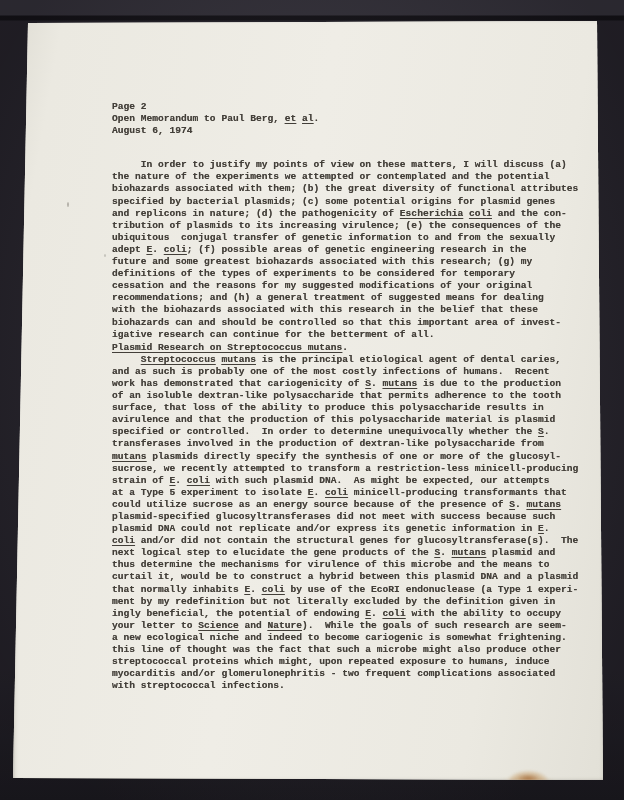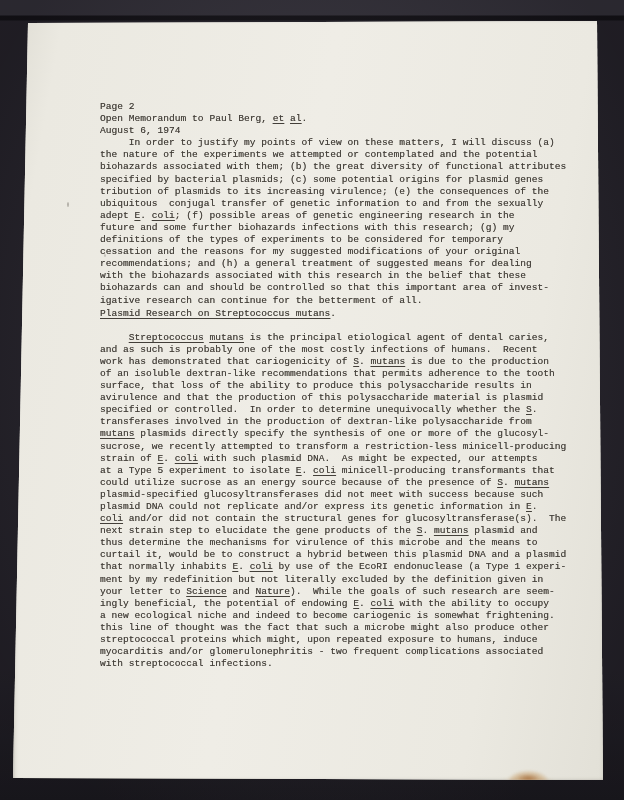--- a/index.html
+++ b/index.html
@@ -27,33 +27,34 @@
     clip-path: polygon(16px 5px, 585px 3px, 591px 762px, 1px 760px);
     background:
       linear-gradient(100deg, #dfddd4 0%, var(--paper,#ebe9e1) 7%, #efede6 45%, var(--paper,#ebe9e1) 80%, #e2e0d7 100%),
       var(--paper,#ebe9e1);
     box-shadow: inset -4px 0 5px -3px rgba(60,55,45,0.45),
                 inset 4px 0 5px -3px rgba(60,55,45,0.35),
                 inset 0 -3px 4px -2px rgba(60,55,45,0.35),
                 inset 0 3px 4px -2px rgba(60,55,45,0.30);
   }
   .text-col {
-    position: absolute; left: 88px; top: 0; width: 500px;
+    position: absolute; left: 100px; top: 0; width: 500px;
     padding-top: 83px;
     color: var(--ink, #433f39);
     font-size: 9.6px;
     line-height: 12.1px;
     letter-spacing: 0;
     text-shadow: 0 0 0.5px rgba(67,63,57,0.65);
+    font-weight: bold;
   }
   .block .line { white-space: pre; }
   .u { text-decoration: underline; text-underline-offset: 1.5px; text-decoration-thickness: 1px; }
-  .para1 { }
+  .para1 { margin-top: 22px; }
   .heading { margin-top: 1px; }
-  .para2 { margin-top: 12px; }
+  .para2 { }
   .stain {
     position: absolute; left: 484px; top: 744px; width: 62px; height: 24px;
     background:
       radial-gradient(ellipse 45% 60% at 52% 78%, rgba(166,100,35,0.55), rgba(186,130,60,0.30) 55%, rgba(186,130,60,0) 75%),
       radial-gradient(ellipse 60% 50% at 50% 90%, rgba(200,150,80,0.35), rgba(200,150,80,0) 80%);
     filter: blur(1.2px);
   }
   .stain-core {
     position: absolute; left: 505px; top: 756px; width: 22px; height: 8px;
     background: radial-gradient(ellipse at 50% 50%, rgba(150,85,30,0.45), rgba(150,85,30,0) 75%);
@@ -78,58 +79,59 @@
         <div class="block header" id="block-header">
             <div class="line"><span>Page 2</span></div>
             <div class="line"><span>Open Memorandum to Paul Berg, </span><span class="u">et</span><span> </span><span class="u">al</span><span>.</span></div>
             <div class="line"><span>August 6, 1974</span></div>
           </div>
         <div class="block para1" id="block-para1">
             <div class="line"><span>     In order to justify my points of view on these matters, I will discuss (a)</span></div>
             <div class="line"><span>the nature of the experiments we attempted or contemplated and the potential</span></div>
             <div class="line"><span>biohazards associated with them; (b) the great diversity of functional attributes</span></div>
             <div class="line"><span>specified by bacterial plasmids; (c) some potential origins for plasmid genes</span></div>
+            <div class="line"><span>and replicons in nature; (d) the pathogenicity of </span><span class="u">Escherichia</span><span> </span><span class="u">coli</span><span> and the con-</span></div>
             <div class="line"><span>tribution of plasmids to its increasing virulence; (e) the consequences of the</span></div>
             <div class="line"><span>ubiquitous  conjugal transfer of genetic information to and from the sexually</span></div>
             <div class="line"><span>adept </span><span class="u">E</span><span>. </span><span class="u">coli</span><span>; (f) possible areas of genetic engineering research in the</span></div>
-            <div class="line"><span>future and some further biohazards infections with this research; (g) my</span></div>
+            <div class="line"><span>future and some greatest biohazards associated with this research; (g) my</span></div>
             <div class="line"><span>definitions of the types of experiments to be considered for temporary</span></div>
             <div class="line"><span>cessation and the reasons for my suggested modifications of your original</span></div>
             <div class="line"><span>recommendations; and (h) a general treatment of suggested means for dealing</span></div>
             <div class="line"><span>with the biohazards associated with this research in the belief that these</span></div>
             <div class="line"><span>biohazards can and should be controlled so that this important area of invest-</span></div>
             <div class="line"><span>igative research can continue for the betterment of all.</span></div>
           </div>
         <div class="block heading" id="block-heading">
             <div class="line"><span class="u">Plasmid Research on Streptococcus mutans</span><span>.</span></div>
           </div>
         <div class="block para2" id="block-para2">
             <div class="line"><span>     </span><span class="u">Streptococcus</span><span> </span><span class="u">mutans</span><span> is the principal etiological agent of dental caries,</span></div>
             <div class="line"><span>and as such is probably one of the most costly infections of humans.  Recent</span></div>
             <div class="line"><span>work has demonstrated that cariogenicity of </span><span class="u">S</span><span>. </span><span class="u">mutans</span><span> is due to the production</span></div>
-            <div class="line"><span>of an isoluble dextran-like recommendations that permits adherence to the tooth</span></div>
+            <div class="line"><span>of an isoluble dextran-like polysaccharide that permits adherence to the tooth</span></div>
             <div class="line"><span>surface, that loss of the ability to produce this polysaccharide results in</span></div>
             <div class="line"><span>avirulence and that the production of this polysaccharide material is plasmid</span></div>
             <div class="line"><span>specified or controlled.  In order to determine unequivocally whether the </span><span class="u">S</span><span>.</span></div>
             <div class="line"><span>transferases involved in the production of dextran-like polysaccharide from</span></div>
             <div class="line"><span class="u">mutans</span><span> plasmids directly specify the synthesis of one or more of the glucosyl-</span></div>
             <div class="line"><span>sucrose, we recently attempted to transform a restriction-less minicell-producing</span></div>
             <div class="line"><span>strain of </span><span class="u">E</span><span>. </span><span class="u">coli</span><span> with such plasmid DNA.  As might be expected, our attempts</span></div>
             <div class="line"><span>at a Type 5 experiment to isolate </span><span class="u">E</span><span>. </span><span class="u">coli</span><span> minicell-producing transformants that</span></div>
             <div class="line"><span>could utilize sucrose as an energy source because of the presence of </span><span class="u">S</span><span>. </span><span class="u">mutans</span></div>
             <div class="line"><span>plasmid-specified glucosyltransferases did not meet with success because such</span></div>
             <div class="line"><span>plasmid DNA could not replicate and/or express its genetic information in </span><span class="u">E</span><span>.</span></div>
             <div class="line"><span class="u">coli</span><span> and/or did not contain the structural genes for glucosyltransferase(s).  The</span></div>
-            <div class="line"><span>next strain step to elucidate the gene products of the </span><span class="u">S</span><span>. </span><span class="u">mutans</span><span> plasmid and</span></div>
+            <div class="line"><span>next logical step to elucidate the gene products of the </span><span class="u">S</span><span>. </span><span class="u">mutans</span><span> plasmid and</span></div>
             <div class="line"><span>thus determine the mechanisms for virulence of this microbe and the means to</span></div>
             <div class="line"><span>curtail it, would be to construct a hybrid between this plasmid DNA and a plasmid</span></div>
             <div class="line"><span>that normally inhabits </span><span class="u">E</span><span>. </span><span class="u">coli</span><span> by use of the EcoRI endonuclease (a Type 1 experi-</span></div>
             <div class="line"><span>ment by my redefinition but not literally excluded by the definition given in</span></div>
+            <div class="line"><span>ingly beneficial, the potential of endowing </span><span class="u">E</span><span>. </span><span class="u">coli</span><span> with the ability to occupy</span></div>
             <div class="line"><span>your letter to </span><span class="u">Science</span><span> and </span><span class="u">Nature</span><span>).  While the goals of such research are seem-</span></div>
-            <div class="line"><span>ingly beneficial, the potential of endowing </span><span class="u">E</span><span>. </span><span class="u">coli</span><span> with the ability to occupy</span></div>
             <div class="line"><span>a new ecological niche and indeed to become cariogenic is somewhat frightening.</span></div>
             <div class="line"><span>this line of thought was the fact that such a microbe might also produce other</span></div>
             <div class="line"><span>streptococcal proteins which might, upon repeated exposure to humans, induce</span></div>
             <div class="line"><span>myocarditis and/or glomerulonephritis - two frequent complications associated</span></div>
             <div class="line"><span>with streptococcal infections.</span></div>
           </div>
       </div>
       <div class="speck"></div>
       <div class="speck2"></div>
       <div class="stain"></div>

